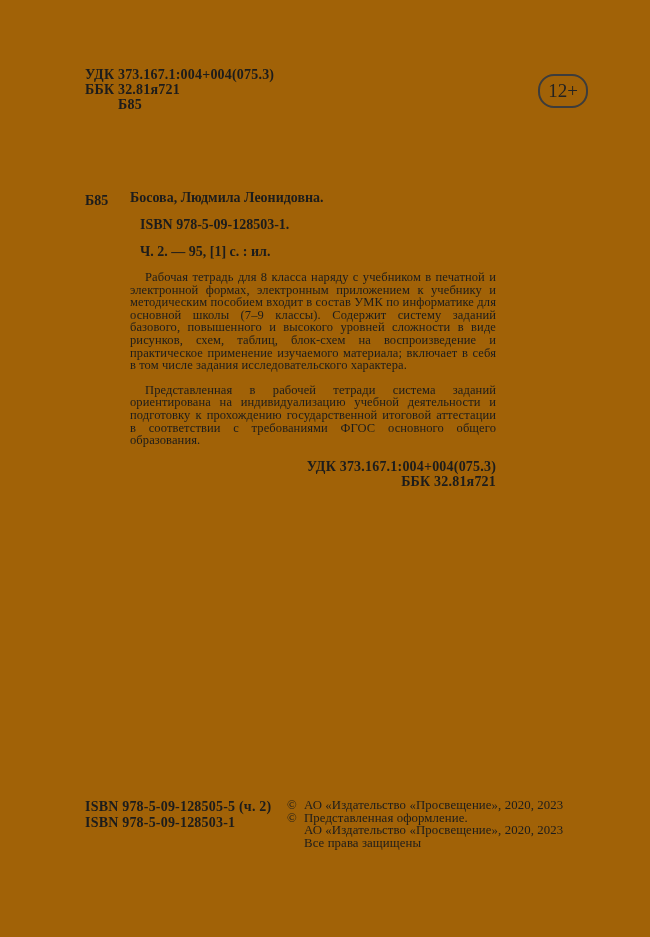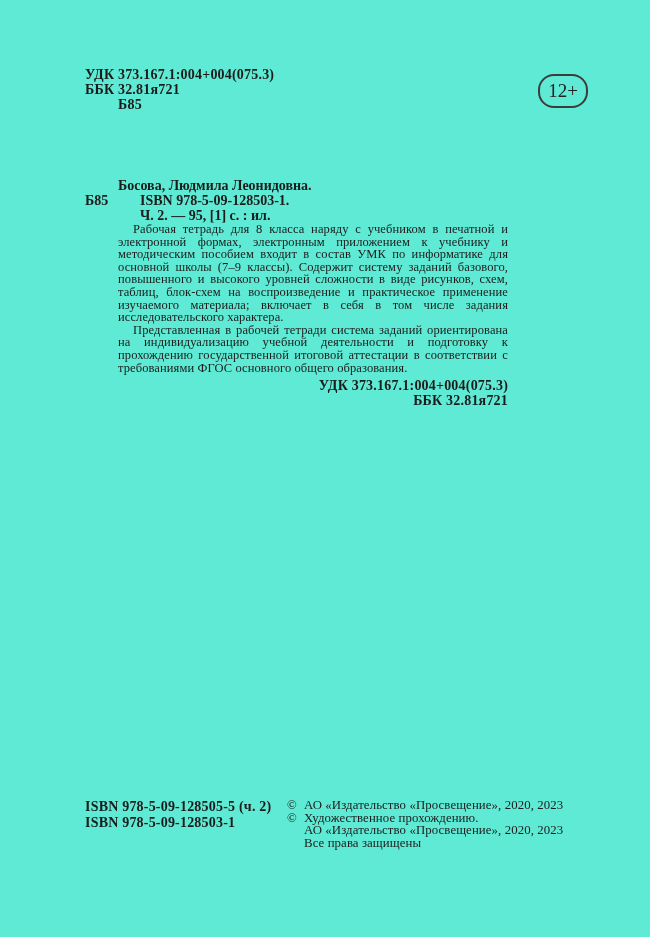--- a/index.html
+++ b/index.html
@@ -4,21 +4,21 @@
 <style>
   html, body {
     margin: 0;
     padding: 0;
     background: #ffffff;
   }
   .page {
     position: relative;
     width: 650px;
     height: 937px;
-    background: #5eead4;
+    background: #a16207;
     color: #1c1c1c;
     font-family: "Liberation Serif", "DejaVu Serif", serif;
     overflow: hidden;
   }
   
   .top-codes {
     position: absolute;
     left: 85px;
     top: 67px;
     font-size: 14px;
@@ -55,21 +55,21 @@
     left: 0;
     top: 15px;
     font-size: 14px;
     line-height: 15px;
     font-weight: bold;
   }
   .record-body {
     margin-left: 33px;
     width: 390px;
   }
-  .record-body p { margin: 0; }
+  .record-body p { margin: 12px; }
   .author {
     font-size: 14px;
     line-height: 15px;
     font-weight: bold;
   }
   .bib {
     font-size: 14px;
     line-height: 15px;
     text-align: justify;
     text-indent: 20px;
@@ -155,21 +155,21 @@
       <div>ISBN 978-5-09-128505-5 (ч. 2)</div>
       <div>ISBN 978-5-09-128503-1</div>
     </div>
     <div class="copyright-block">
       <div class="copyright-line">
         <span class="copyright-symbol">©</span>
         <span>АО «Издательство «Просвещение», 2020, 2023</span>
       </div>
       <div class="copyright-line">
         <span class="copyright-symbol">©</span>
-        <span>Художественное прохождению.</span>
+        <span>Представленная оформление.</span>
       </div>
       <div class="copyright-line">
         <span class="copyright-symbol"></span>
         <span>АО «Издательство «Просвещение», 2020, 2023</span>
       </div>
       <div class="copyright-line">
         <span class="copyright-symbol"></span>
         <span>Все права защищены</span>
       </div>
     </div>

